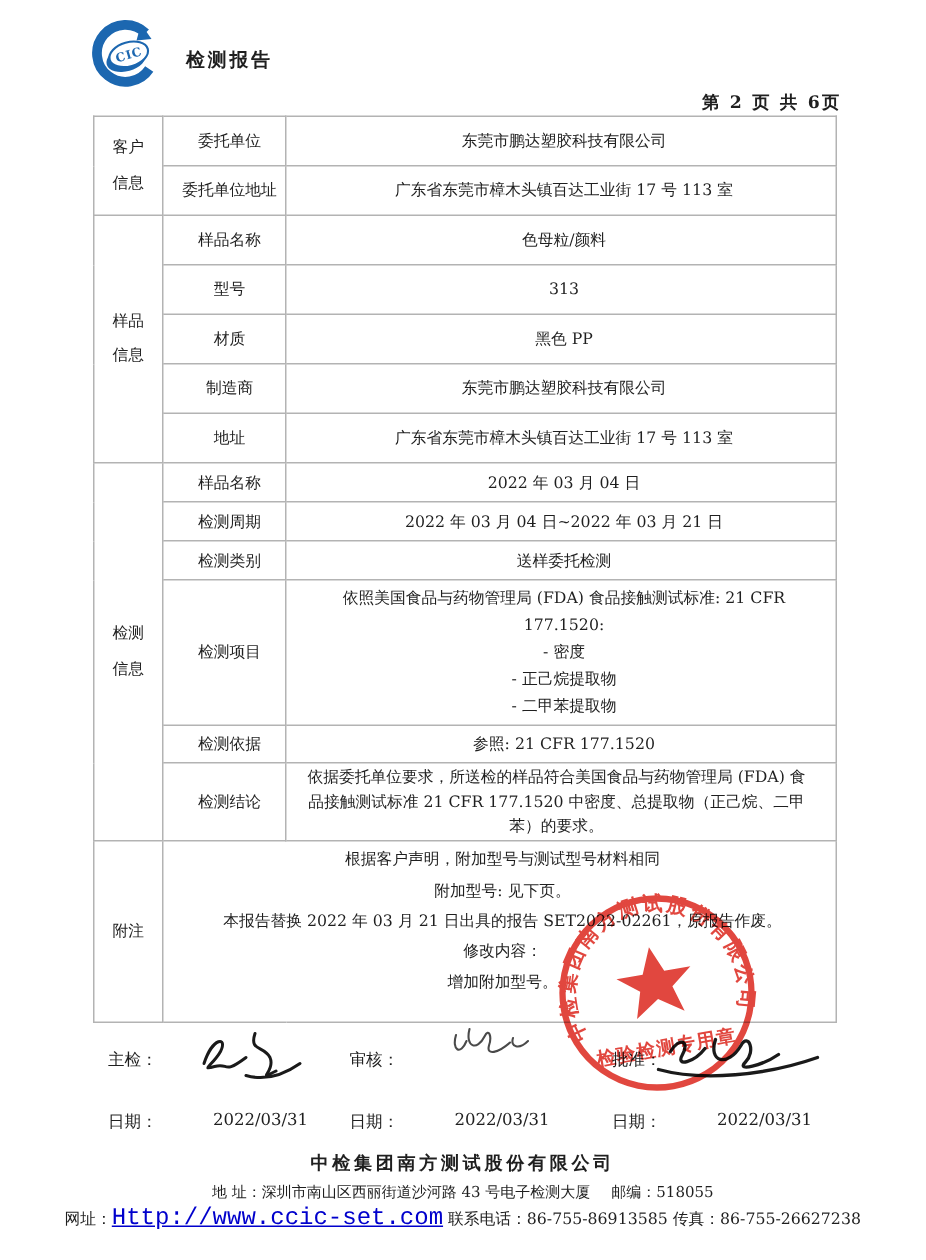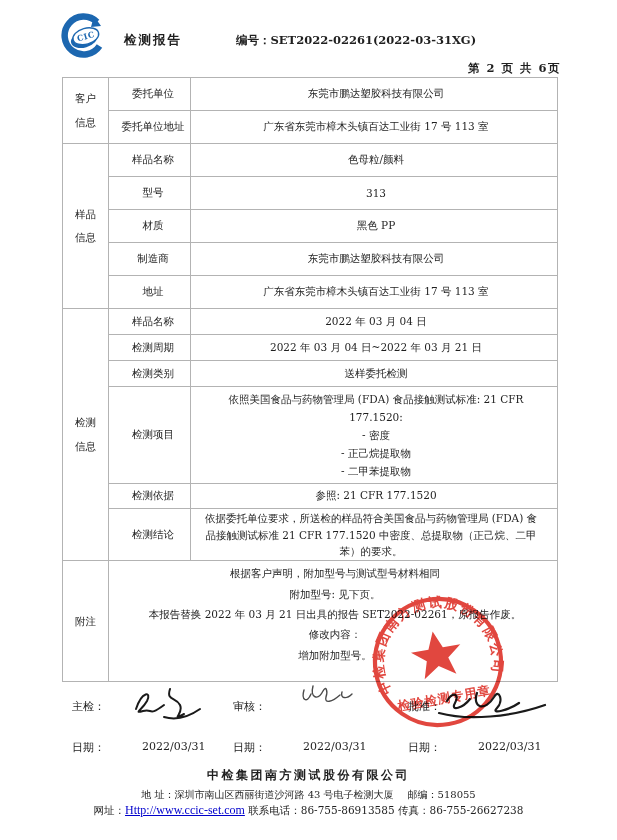--- a/index.html
+++ b/index.html
@@ -33,38 +33,37 @@
   
   .stamp { position:absolute; left:367px; top:591px; width:142px; height:142px;
            transform:rotate(-10deg); opacity:.92; mix-blend-mode:multiply; z-index:5; }
   
   .f-line { position:absolute; left:0; width:100%; text-align:center; }
   .f-company { top:767px; font-size:12px; font-weight:bold; letter-spacing:2.5px; }
   .f-addr { top:788px; font-size:10px; }
   .f-web  { top:803px; font-size:10.5px; }
   .f-addr .gap { display:inline-block; width:14px; }
   a.weblink { color:#0000cc; text-decoration:underline; cursor:pointer;
-              font-family:Liberation Serif, serif; font-size:12px; }
+              font-family:Liberation Mono, monospace; font-size:16px; }
 </style>
 </head>
 <body>
 
 <div class="page">
 
   <svg class="logo" viewBox="0 0 48 48">
     <path d="M 36 9 A 19 19 0 1 0 38.5 33" fill="none" stroke="#1c67b0" stroke-width="6.5"></path>
     <path d="M 33 3 L 40 13 L 30 14 Z" fill="#1c67b0"></path>
     <g transform="rotate(-16 24 24)">
       <ellipse cx="22.5" cy="26" rx="13.5" ry="8.2" fill="#1c67b0"></ellipse>
       <ellipse cx="25" cy="23.5" rx="13.2" ry="8" fill="#ffffff" stroke="#1c67b0" stroke-width="1.4"></ellipse>
       <text x="25" y="26.5" text-anchor="middle" font-size="8" font-weight="bold" fill="#1c67b0" font-family="DejaVu Serif, serif" letter-spacing="0.5">CIC</text>
     </g>
   </svg>
   <div class="hdr-title">检测报告</div>
-  <div class="hdr-no"><span>编号：</span><span>SET2022-02261(2022-03-31XG)</span></div>
   <div class="hdr-page">第 2 页 共 6页</div>
 
   <table class="report">
 
     <tbody>
         <tr class="rh33">
       <td class="cat" rowspan="2">客户
 信息</td>
       <td class="lbl">委托单位</td>
       <td class="val">东莞市鹏达塑胶科技有限公司</td>

